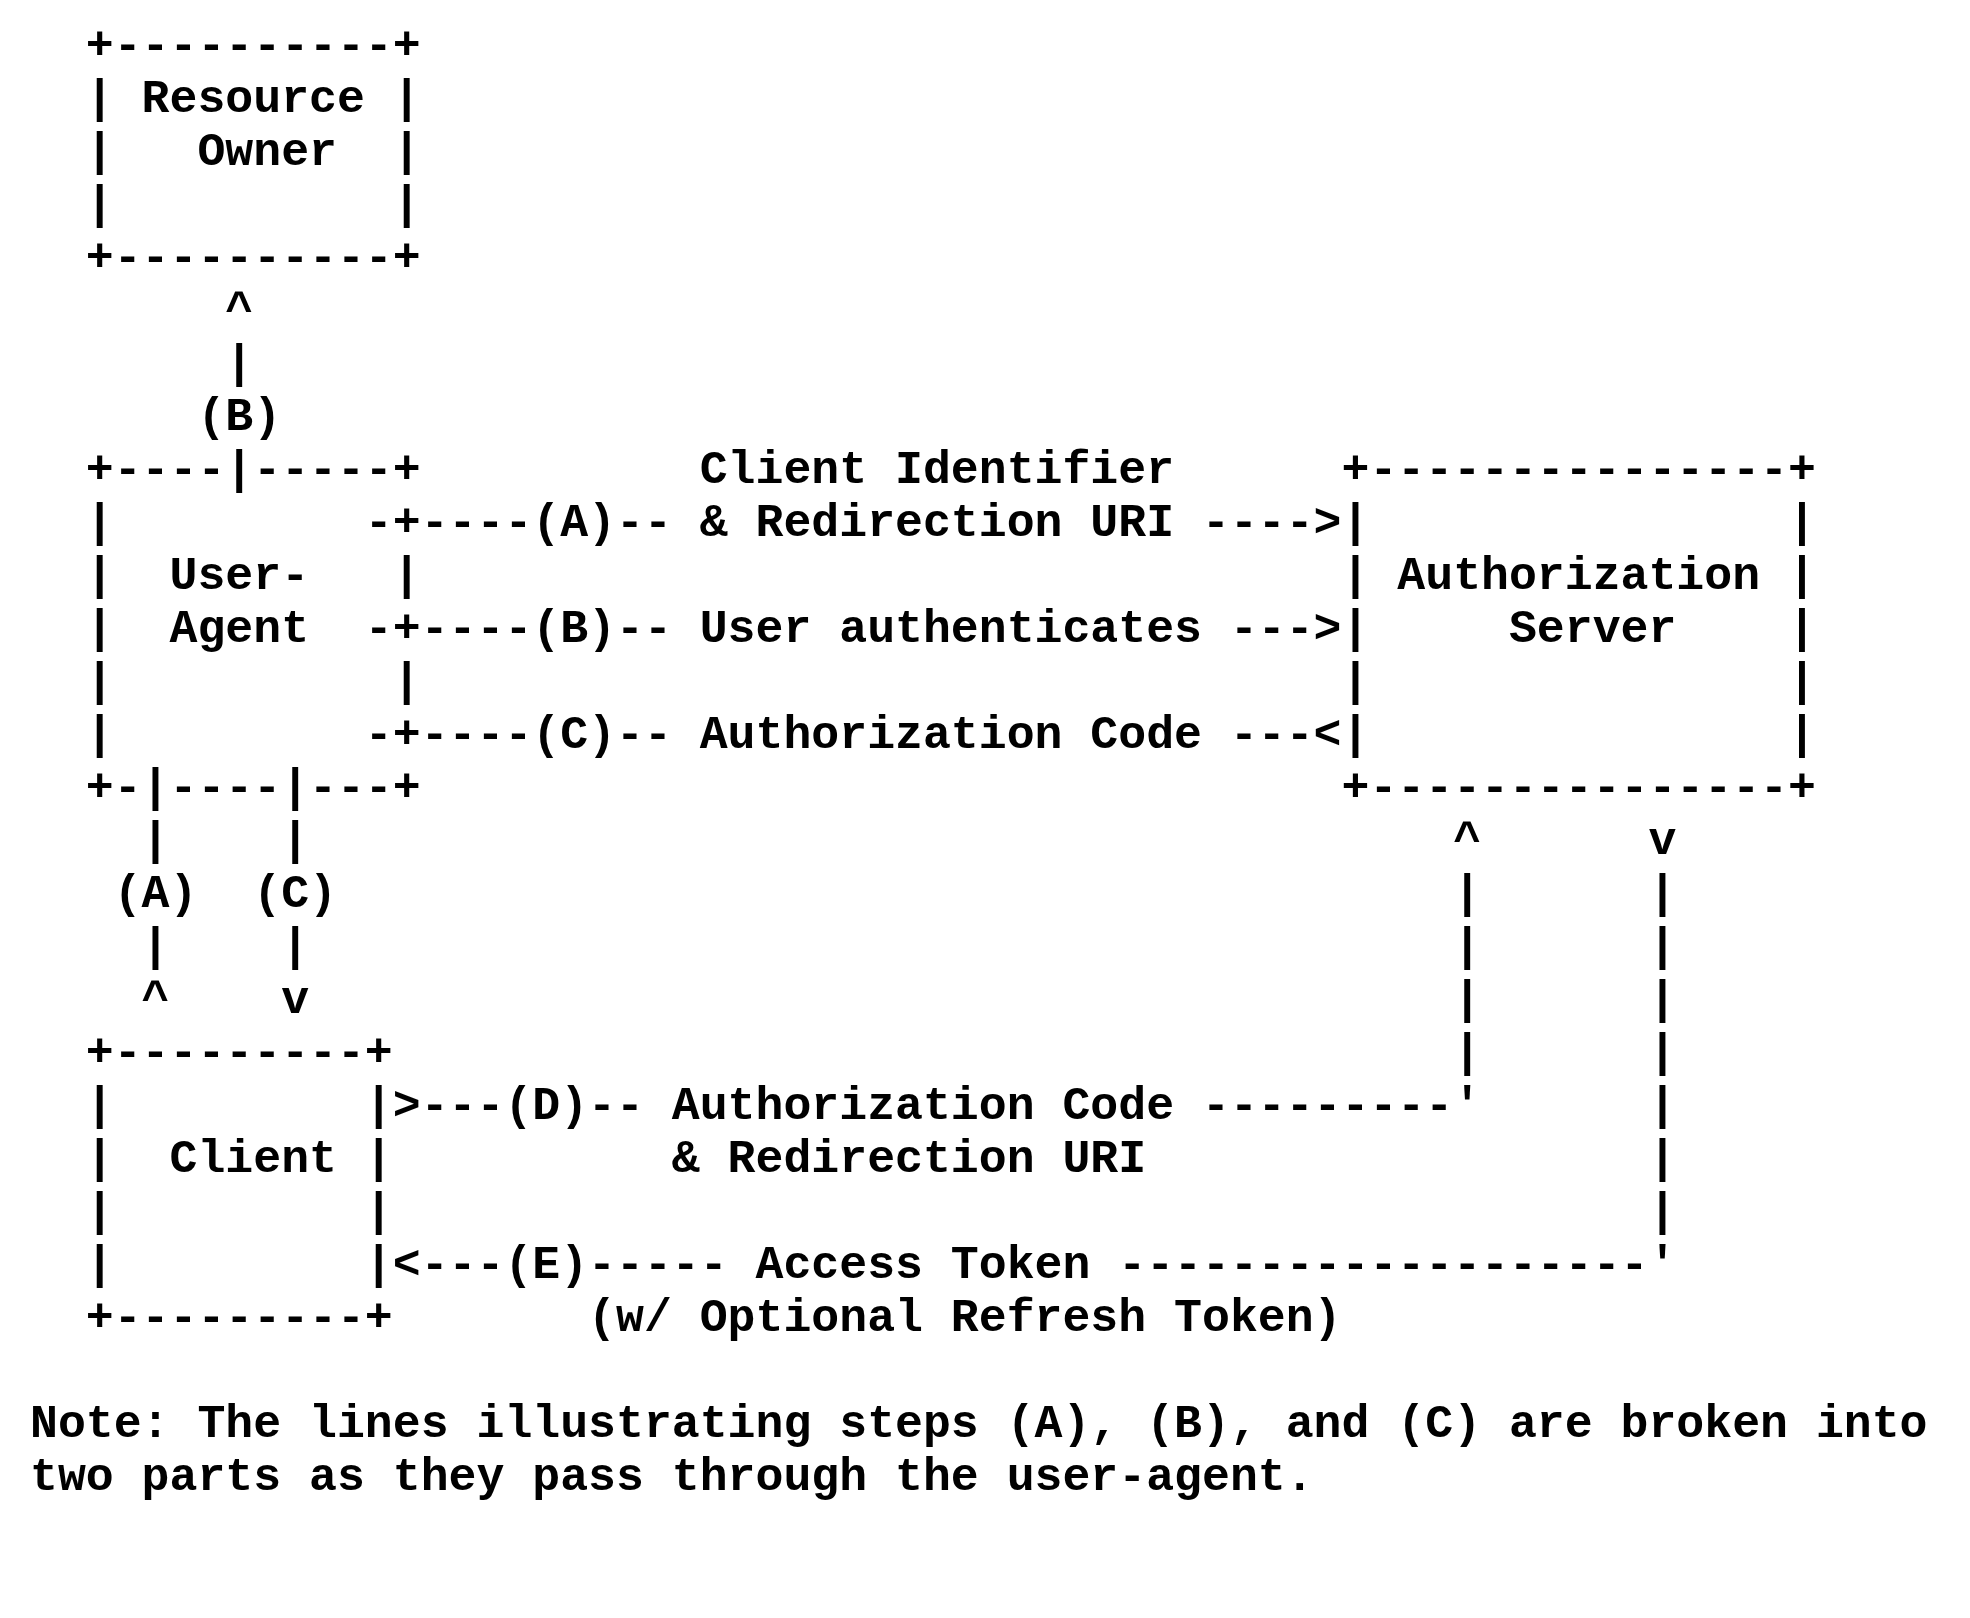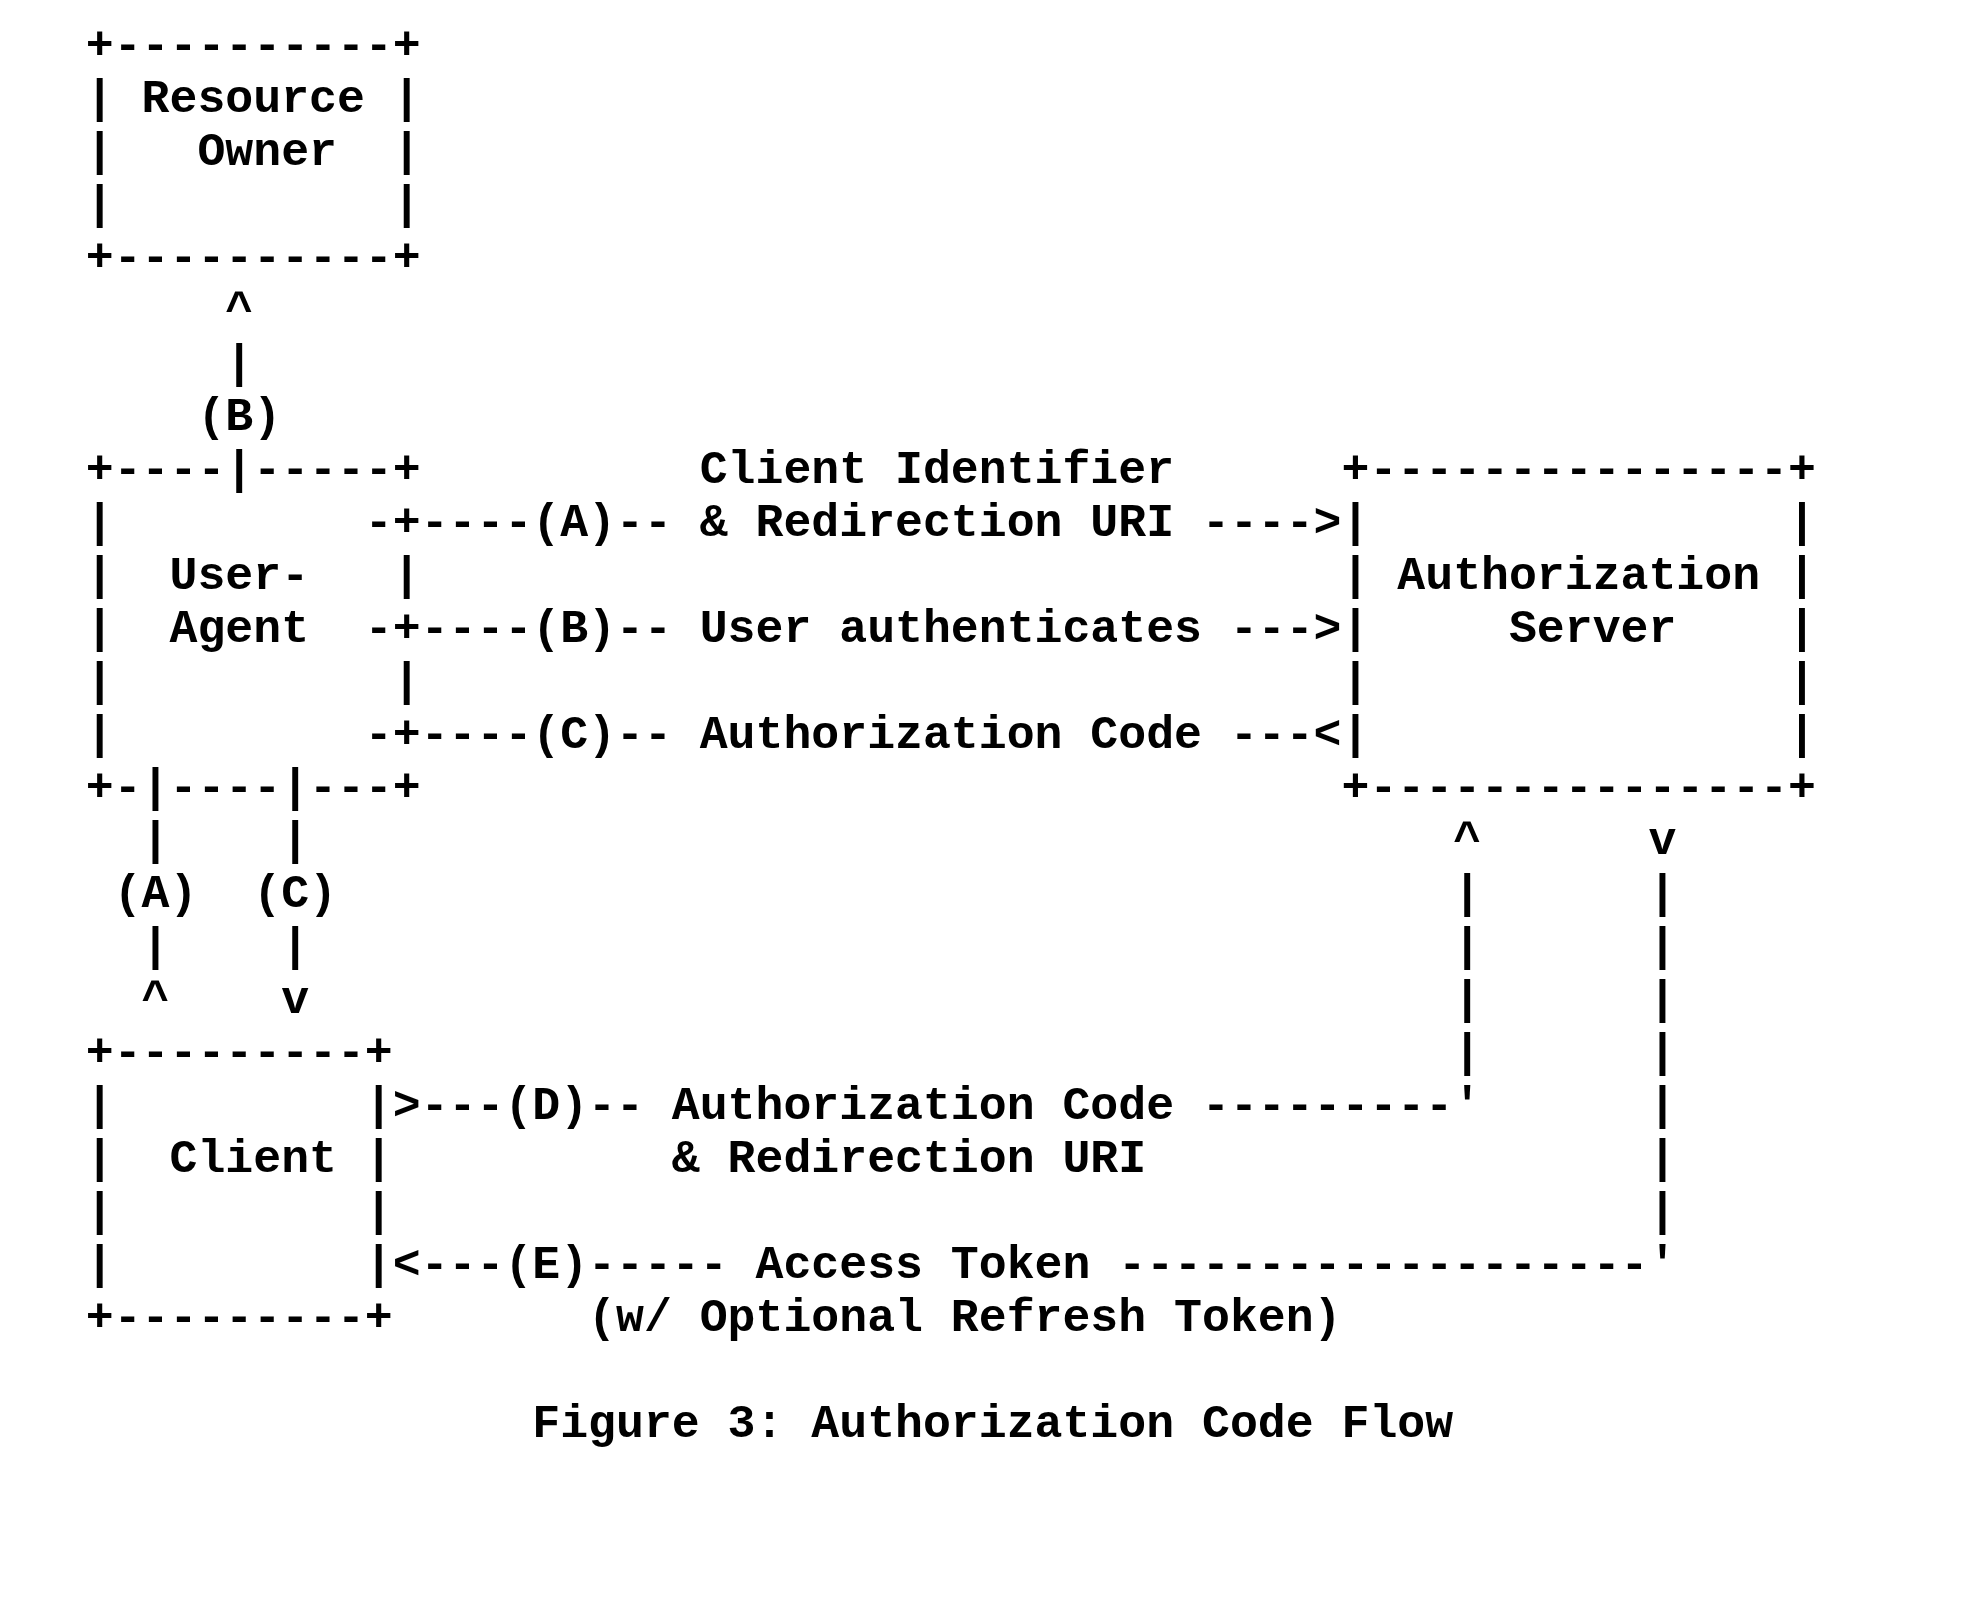--- a/index.html
+++ b/index.html
@@ -58,14 +58,15 @@
     |    |                                         ^      v
    (A)  (C)                                        |      |
     |    |                                         |      |
     ^    v                                         |      |
   +---------+                                      |      |
   |         |&gt;---(D)-- Authorization Code ---------'      |
   |  Client |          &amp; Redirection URI                  |
   |         |                                             |
   |         |&lt;---(E)----- Access Token -------------------'
   +---------+       (w/ Optional Refresh Token)</pre>
-  <pre class="caption-block">Figure 3: Authorization Code Flow</pre>
+  <pre class="note-block">Note: The lines illustrating steps (A), (B), and (C) are broken into
+two parts as they pass through the user-agent.</pre>
 </div>
 
 </body></html>

